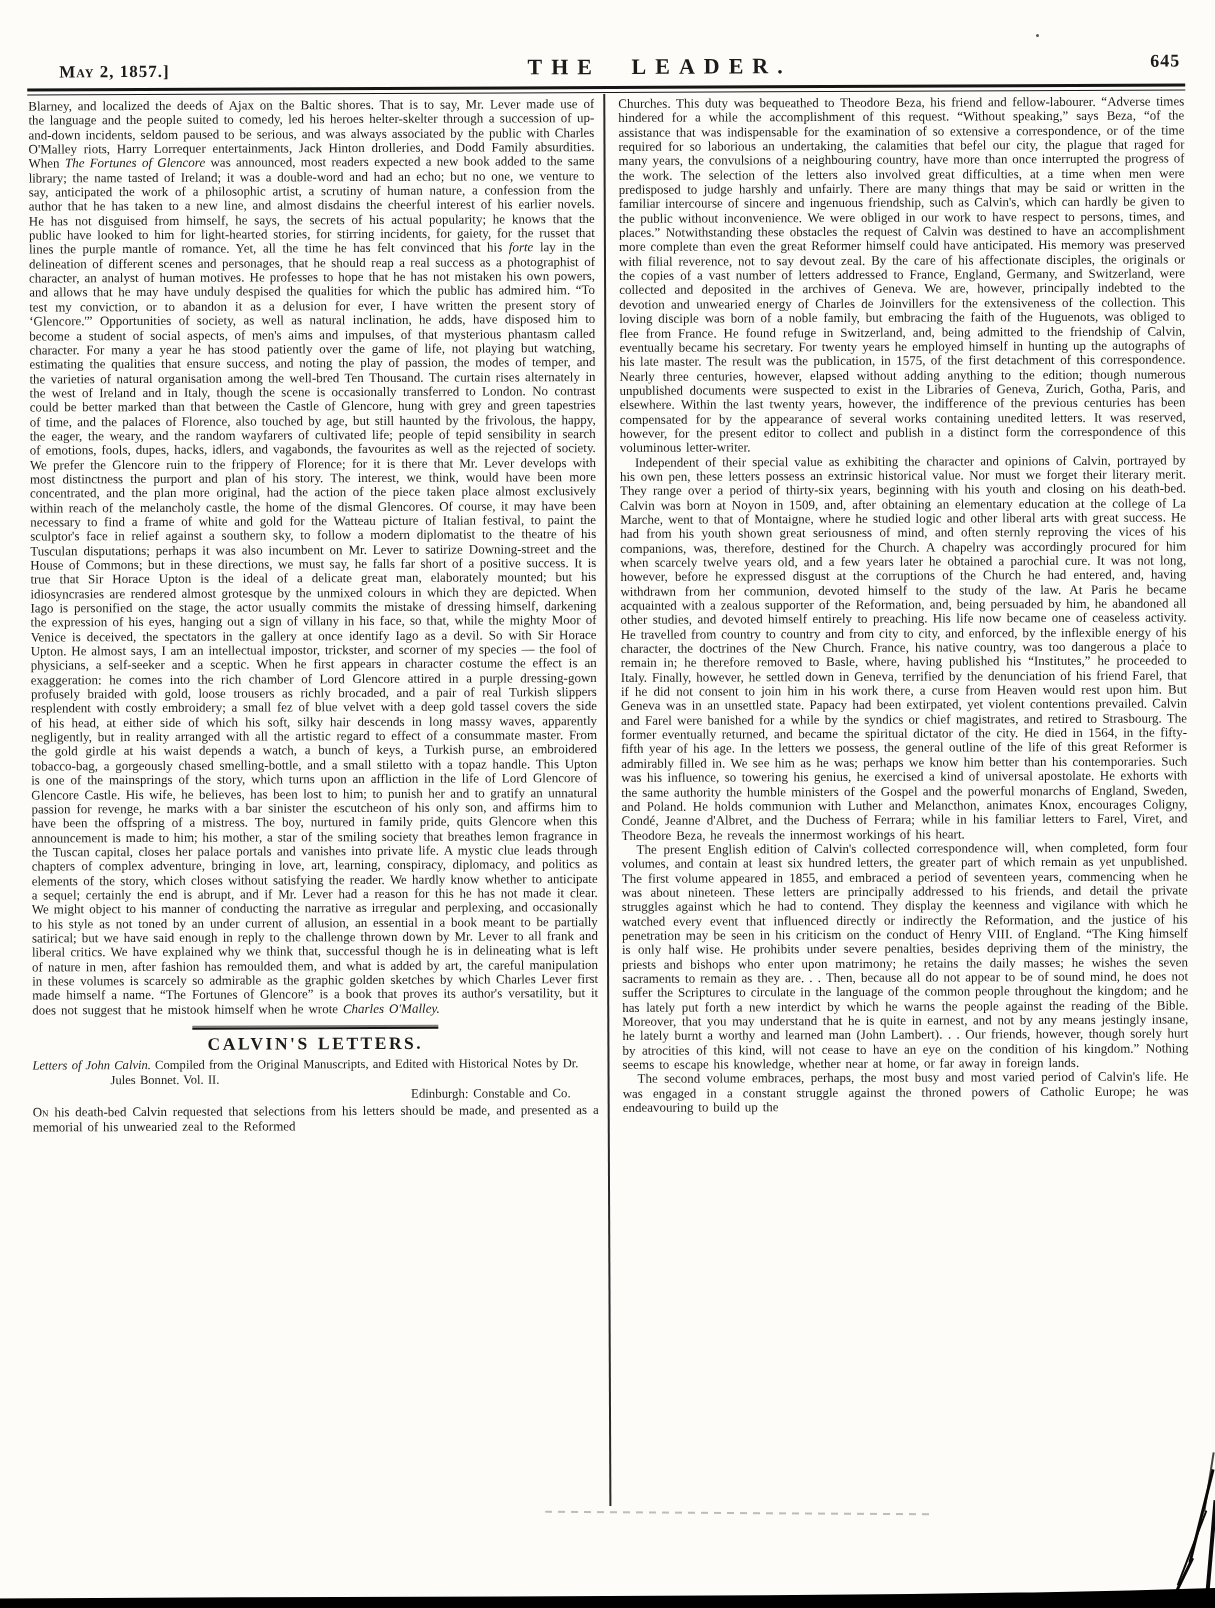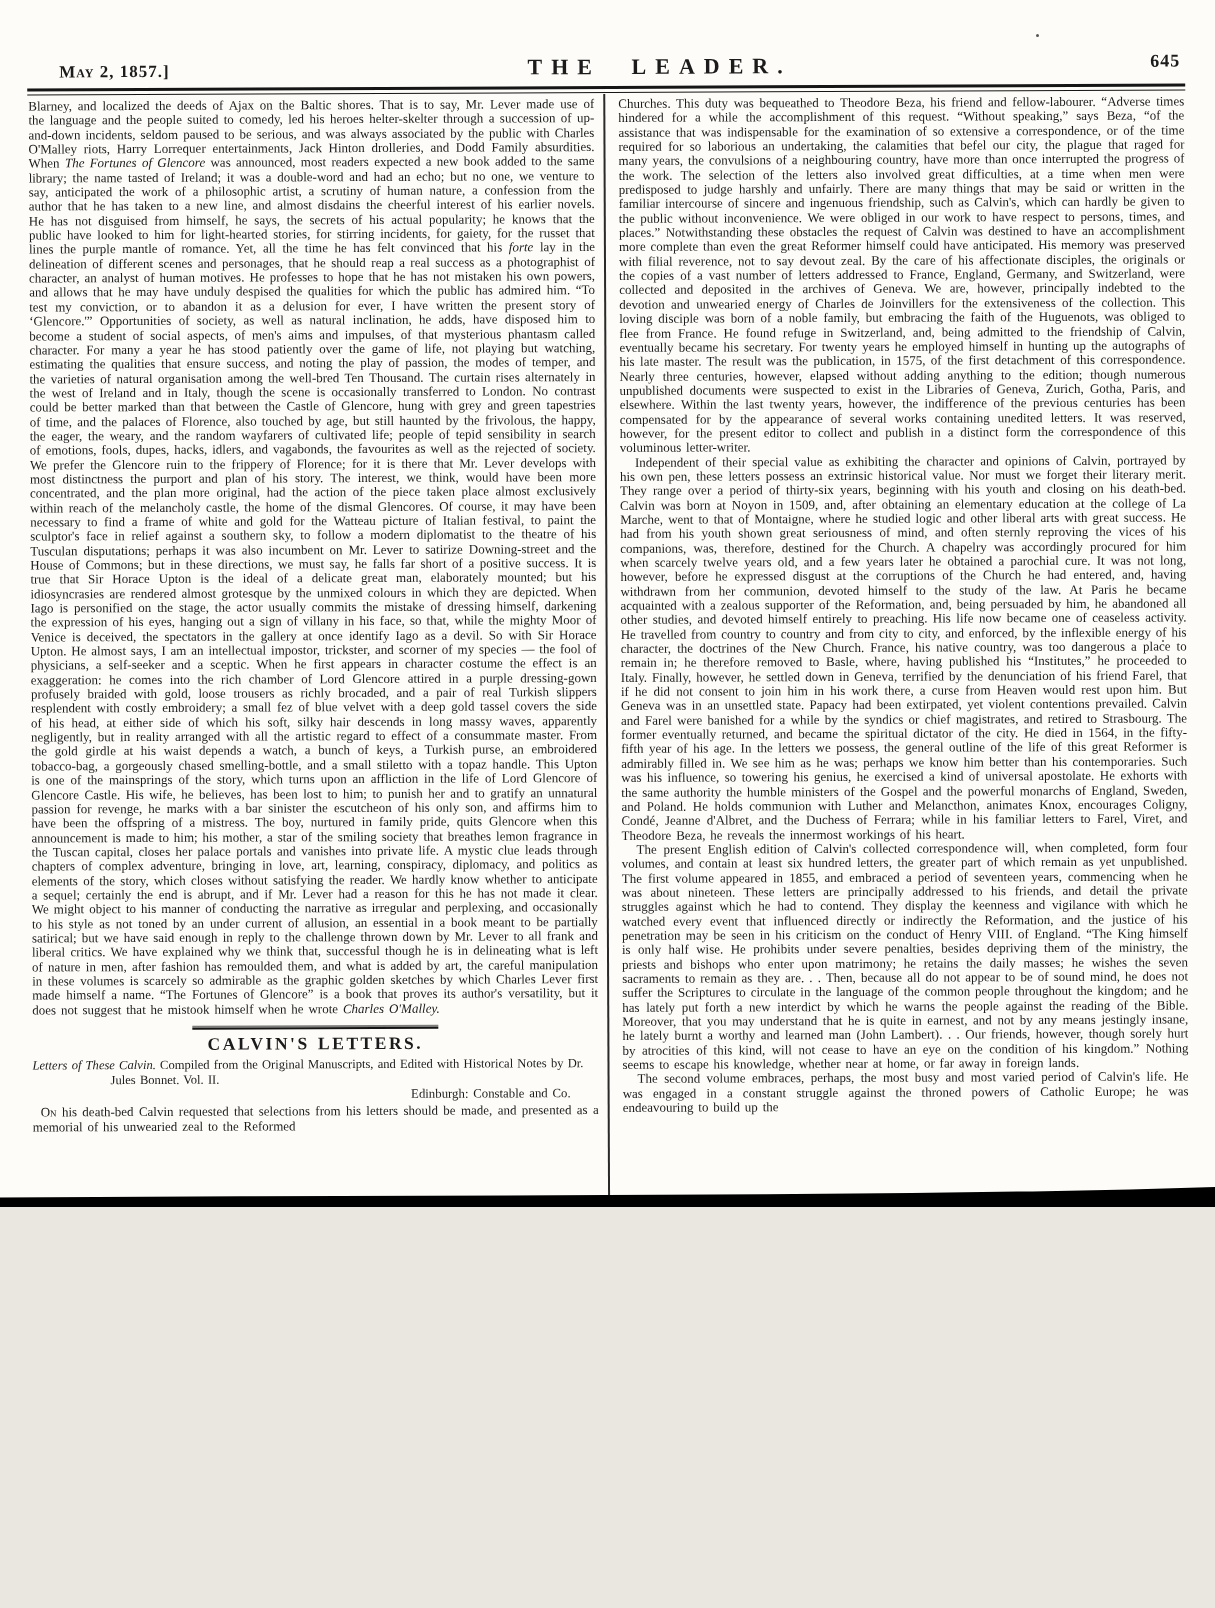--- a/index.html
+++ b/index.html
@@ -1,18 +1,18 @@
 <!DOCTYPE html>
 <html><head>
 <meta charset="utf-8">
 <style>
   html,body{margin:0;padding:0;background:#e9e7e0;}
   .page{
     position:relative;
-    width:1215px;height:1207px;
+    width:1215px;height:1608px;
     background:#fdfcf8;
     overflow:hidden;
     font-family:"Liberation Serif","DejaVu Serif",serif;
     color:#1b1b1b;
   }
   .content{
     position:absolute;left:0;top:0;width:1215px;height:1608px;
     transform:rotate(-0.25deg);
     transform-origin:50% 45%;
   }
@@ -98,23 +98,23 @@
     <div class="masthead-title">THE LEADER.</div>
     <div class="masthead-page">645</div>
     <div class="rule thick"></div>
     <div class="rule thin"></div>
 
     <div class="col left">
       <p class="body-par"><span>Blarney, and localized the deeds of Ajax on the Baltic shores.  That is to say, Mr. Lever made use of the language and the people suited to comedy, led his heroes helter-skelter through a succession of up-and-down incidents, seldom paused to be serious, and was always associated by the public with Charles O'Malley riots, Harry Lorrequer entertainments, Jack Hinton drolleries, and Dodd Family absurdities.  When </span><span style="font-style: italic;">The Fortunes of Glencore</span><span> was announced, most readers expected a new book added to the same library; the name tasted of Ireland; it was a double-word and had an echo; but no one, we venture to say, anticipated the work of a philosophic artist, a scrutiny of human nature, a confession from the author that he has taken to a new line, and almost disdains the cheerful interest of his earlier novels.  He has not disguised from himself, he says, the secrets of his actual popularity; he knows that the public have looked to him for light-hearted stories, for stirring incidents, for gaiety, for the russet that lines the purple mantle of romance.  Yet, all the time he has felt convinced that his </span><span style="font-style: italic;">forte</span><span> lay in the delineation of different scenes and personages, that he should reap a real success as a photographist of character, an analyst of human motives.  He professes to hope that he has not mistaken his own powers, and allows that he may have unduly despised the qualities for which the public has admired him.  “To test my conviction, or to abandon it as a delusion for ever, I have written the present story of ‘Glencore.'”  Opportunities of society, as well as natural inclination, he adds, have disposed him to become a student of social aspects, of men's aims and impulses, of that mysterious phantasm called character.  For many a year he has stood patiently over the game of life, not playing but watching, estimating the qualities that ensure success, and noting the play of passion, the modes of temper, and the varieties of natural organisation among the well-bred Ten Thousand.  The curtain rises alternately in the west of Ireland and in Italy, though the scene is occasionally transferred to London.  No contrast could be better marked than that between the Castle of Glencore, hung with grey and green tapestries of time, and the palaces of Florence, also touched by age, but still haunted by the frivolous, the happy, the eager, the weary, and the random wayfarers of cultivated life; people of tepid sensibility in search of emotions, fools, dupes, hacks, idlers, and vagabonds, the favourites as well as the rejected of society.  We prefer the Glencore ruin to the frippery of Florence; for it is there that Mr. Lever develops with most distinctness the purport and plan of his story.  The interest, we think, would have been more concentrated, and the plan more original, had the action of the piece taken place almost exclusively within reach of the melancholy castle, the home of the dismal Glencores.  Of course, it may have been necessary to find a frame of white and gold for the Watteau picture of Italian festival, to paint the sculptor's face in relief against a southern sky, to follow a modern diplomatist to the theatre of his Tusculan disputations; perhaps it was also incumbent on Mr. Lever to satirize Downing-street and the House of Commons; but in these directions, we must say, he falls far short of a positive success.  It is true that Sir Horace Upton is the ideal of a delicate great man, elaborately mounted; but his idiosyncrasies are rendered almost grotesque by the unmixed colours in which they are depicted.  When Iago is personified on the stage, the actor usually commits the mistake of dressing himself, darkening the expression of his eyes, hanging out a sign of villany in his face, so that, while the mighty Moor of Venice is deceived, the spectators in the gallery at once identify Iago as a devil.  So with Sir Horace Upton.  He almost says, I am an intellectual impostor, trickster, and scorner of my species — the fool of physicians, a self-seeker and a sceptic.  When he first appears in character costume the effect is an exaggeration: he comes into the rich chamber of Lord Glencore attired in a purple dressing-gown profusely braided with gold, loose trousers as richly brocaded, and a pair of real Turkish slippers resplendent with costly embroidery; a small fez of blue velvet with a deep gold tassel covers the side of his head, at either side of which his soft, silky hair descends in long massy waves, apparently negligently, but in reality arranged with all the artistic regard to effect of a consummate master.  From the gold girdle at his waist depends a watch, a bunch of keys, a Turkish purse, an embroidered tobacco-bag, a gorgeously chased smelling-bottle, and a small stiletto with a topaz handle.  This Upton is one of the mainsprings of the story, which turns upon an affliction in the life of Lord Glencore of Glencore Castle.  His wife, he believes, has been lost to him; to punish her and to gratify an unnatural passion for revenge, he marks with a bar sinister the escutcheon of his only son, and affirms him to have been the offspring of a mistress.  The boy, nurtured in family pride, quits Glencore when this announcement is made to him; his mother, a star of the smiling society that breathes lemon fragrance in the Tuscan capital, closes her palace portals and vanishes into private life.  A mystic clue leads through chapters of complex adventure, bringing in love, art, learning, conspiracy, diplomacy, and politics as elements of the story, which closes without satisfying the reader.  We hardly know whether to anticipate a sequel; certainly the end is abrupt, and if Mr. Lever had a reason for this he has not made it clear.  We might object to his manner of conducting the narrative as irregular and perplexing, and occasionally to his style as not toned by an under current of allusion, an essential in a book meant to be partially satirical; but we have said enough in reply to the challenge thrown down by Mr. Lever to all frank and liberal critics.  We have explained why we think that, successful though he is in delineating what is left of nature in men, after fashion has remoulded them, and what is added by art, the careful manipulation in these volumes is scarcely so admirable as the graphic golden sketches by which Charles Lever first made himself a name.  “The Fortunes of Glencore” is a book that proves its author's versatility, but it does not suggest that he mistook himself when he wrote </span><span style="font-style: italic;">Charles O'Malley.</span></p>
 
       <div class="sect-rule"></div>
       <h2 class="sect-heading">CALVIN'S LETTERS.</h2>
-      <p class="citation"><span style="font-style: italic;">Letters of These Calvin.</span><span>  Compiled from the Original Manuscripts, and Edited with Historical Notes by Dr. Jules Bonnet.  Vol. II.</span></p>
+      <p class="citation"><span style="font-style: italic;">Letters of John Calvin.</span><span>  Compiled from the Original Manuscripts, and Edited with Historical Notes by Dr. Jules Bonnet.  Vol. II.</span></p>
       <p class="publisher">Edinburgh: Constable and Co.</p>
-      <p class="body-par"><span style="font-variant: small-caps; margin-left: 8px;">On</span><span> his death-bed Calvin requested that selections from his letters should be made, and presented as a memorial of his unwearied zeal to the Reformed</span></p>
+      <p class="body-par"><span style="font-variant: small-caps;">On</span><span> his death-bed Calvin requested that selections from his letters should be made, and presented as a memorial of his unwearied zeal to the Reformed</span></p>
     </div>
 
     <div class="divider"></div>
 
     <div class="col right">
       <p class="body-par">Churches.  This duty was bequeathed to Theodore Beza, his friend and fellow-labourer.  “Adverse times hindered for a while the accomplishment of this request.  “Without speaking,” says Beza, “of the assistance that was indispensable for the examination of so extensive a correspondence, or of the time required for so laborious an undertaking, the calamities that befel our city, the plague that raged for many years, the convulsions of a neighbouring country, have more than once interrupted the progress of the work.  The selection of the letters also involved great difficulties, at a time when men were predisposed to judge harshly and unfairly.  There are many things that may be said or written in the familiar intercourse of sincere and ingenuous friendship, such as Calvin's, which can hardly be given to the public without inconvenience.  We were obliged in our work to have respect to persons, times, and places.”  Notwithstanding these obstacles the request of Calvin was destined to have an accomplishment more complete than even the great Reformer himself could have anticipated.  His memory was preserved with filial reverence, not to say devout zeal.  By the care of his affectionate disciples, the originals or the copies of a vast number of letters addressed to France, England, Germany, and Switzerland, were collected and deposited in the archives of Geneva.  We are, however, principally indebted to the devotion and unwearied energy of Charles de Joinvillers for the extensiveness of the collection.  This loving disciple was born of a noble family, but embracing the faith of the Huguenots, was obliged to flee from France.  He found refuge in Switzerland, and, being admitted to the friendship of Calvin, eventually became his secretary.  For twenty years he employed himself in hunting up the autographs of his late master.  The result was the publication, in 1575, of the first detachment of this correspondence.  Nearly three centuries, however, elapsed without adding anything to the edition; though numerous unpublished documents were suspected to exist in the Libraries of Geneva, Zurich, Gotha, Paris, and elsewhere.  Within the last twenty years, however, the indifference of the previous centuries has been compensated for by the appearance of several works containing unedited letters.  It was reserved, however, for the present editor to collect and publish in a distinct form the correspondence of this voluminous letter-writer.</p>
       <p class="body-par indent">Independent of their special value as exhibiting the character and opinions of Calvin, portrayed by his own pen, these letters possess an extrinsic historical value.  Nor must we forget their literary merit.  They range over a period of thirty-six years, beginning with his youth and closing on his death-bed.  Calvin was born at Noyon in 1509, and, after obtaining an elementary education at the college of La Marche, went to that of Montaigne, where he studied logic and other liberal arts with great success.  He had from his youth shown great seriousness of mind, and often sternly reproving the vices of his companions, was, therefore, destined for the Church.  A chapelry was accordingly procured for him when scarcely twelve years old, and a few years later he obtained a parochial cure.  It was not long, however, before he expressed disgust at the corruptions of the Church he had entered, and, having withdrawn from her communion, devoted himself to the study of the law.  At Paris he became acquainted with a zealous supporter of the Reformation, and, being persuaded by him, he abandoned all other studies, and devoted himself entirely to preaching.  His life now became one of ceaseless activity.  He travelled from country to country and from city to city, and enforced, by the inflexible energy of his character, the doctrines of the New Church.  France, his native country, was too dangerous a place to remain in; he therefore removed to Basle, where, having published his “Institutes,” he proceeded to Italy.  Finally, however, he settled down in Geneva, terrified by the denunciation of his friend Farel, that if he did not consent to join him in his work there, a curse from Heaven would rest upon him.  But Geneva was in an unsettled state.  Papacy had been extirpated, yet violent contentions prevailed.  Calvin and Farel were banished for a while by the syndics or chief magistrates, and retired to Strasbourg.  The former eventually returned, and became the spiritual dictator of the city.  He died in 1564, in the fifty-fifth year of his age.  In the letters we possess, the general outline of the life of this great Reformer is admirably filled in.  We see him as he was; perhaps we know him better than his contemporaries.  Such was his influence, so towering his genius, he exercised a kind of universal apostolate.  He exhorts with the same authority the humble ministers of the Gospel and the powerful monarchs of England, Sweden, and Poland.  He holds communion with Luther and Melancthon, animates Knox, encourages Coligny, Condé, Jeanne d'Albret, and the Duchess of Ferrara; while in his familiar letters to Farel, Viret, and Theodore Beza, he reveals the innermost workings of his heart.</p>
       <p class="body-par indent">The present English edition of Calvin's collected correspondence will, when completed, form four volumes, and contain at least six hundred letters, the greater part of which remain as yet unpublished.  The first volume appeared in 1855, and embraced a period of seventeen years, commencing when he was about nineteen.  These letters are principally addressed to his friends, and detail the private struggles against which he had to contend.  They display the keenness and vigilance with which he watched every event that influenced directly or indirectly the Reformation, and the justice of his penetration may be seen in his criticism on the conduct of Henry VIII. of England.  “The King himself is only half wise.  He prohibits under severe penalties, besides depriving them of the ministry, the priests and bishops who enter upon matrimony; he retains the daily masses; he wishes the seven sacraments to remain as they are. . .  Then, because all do not appear to be of sound mind, he does not suffer the Scriptures to circulate in the language of the common people throughout the kingdom; and he has lately put forth a new interdict by which he warns the people against the reading of the Bible.  Moreover, that you may understand that he is quite in earnest, and not by any means jestingly insane, he lately burnt a worthy and learned man (John Lambert). . .  Our friends, however, though sorely hurt by atrocities of this kind, will not cease to have an eye on the condition of his kingdom.”  Nothing seems to escape his knowledge, whether near at home, or far away in foreign lands.</p>
       <p class="body-par indent">The second volume embraces, perhaps, the most busy and most varied period of Calvin's life.  He was engaged in a constant struggle against the throned powers of Catholic Europe; he was endeavouring to build up the</p>
     </div>

